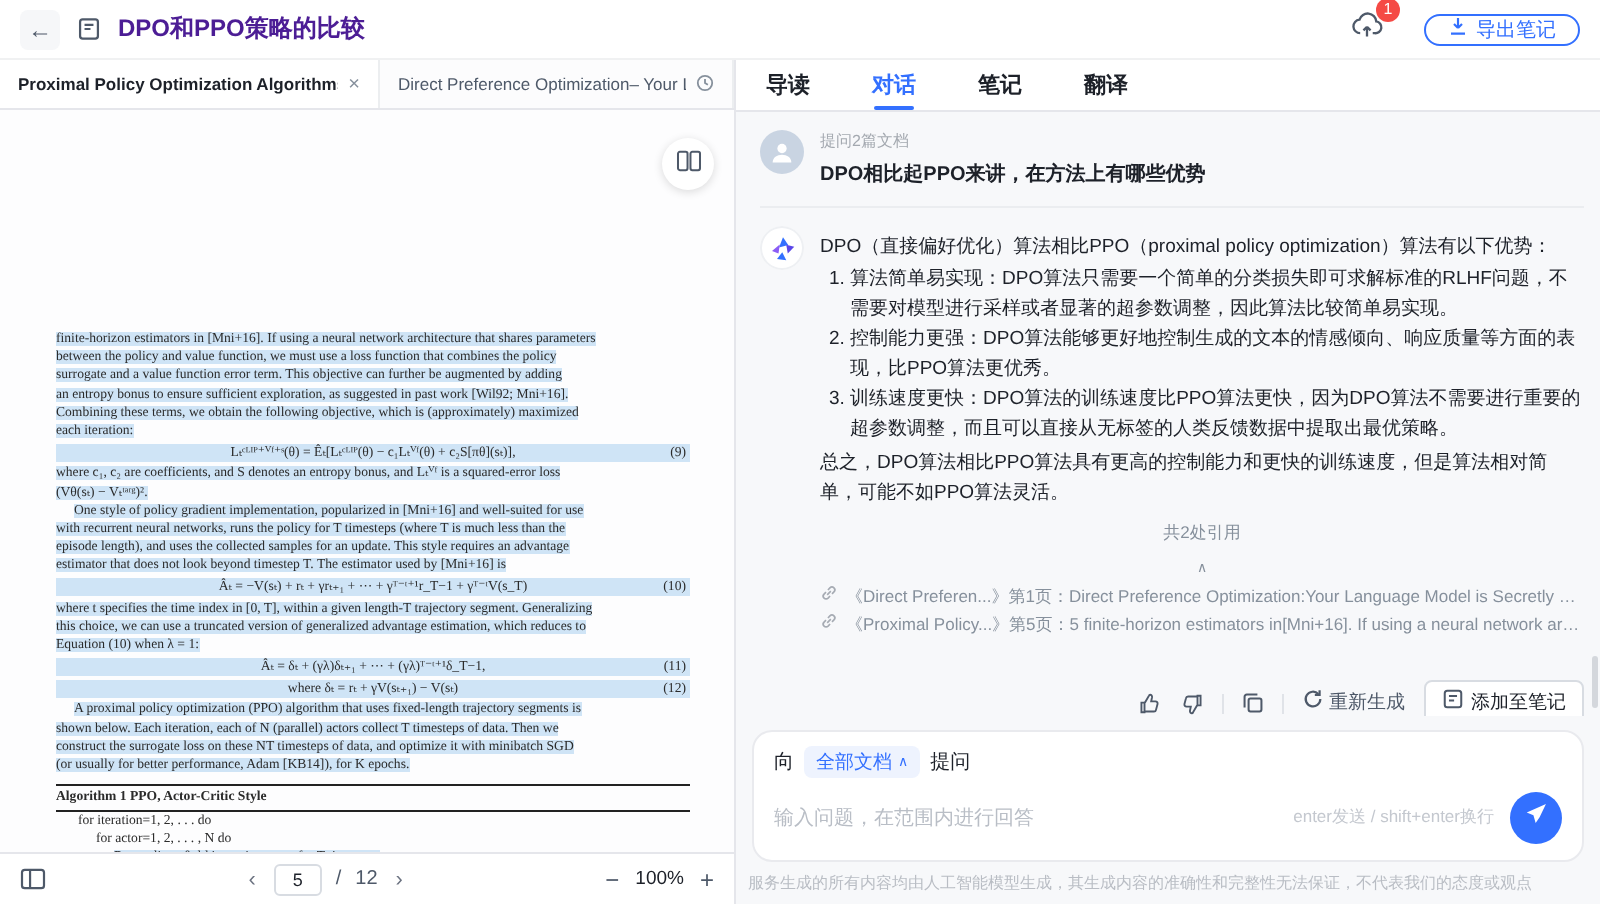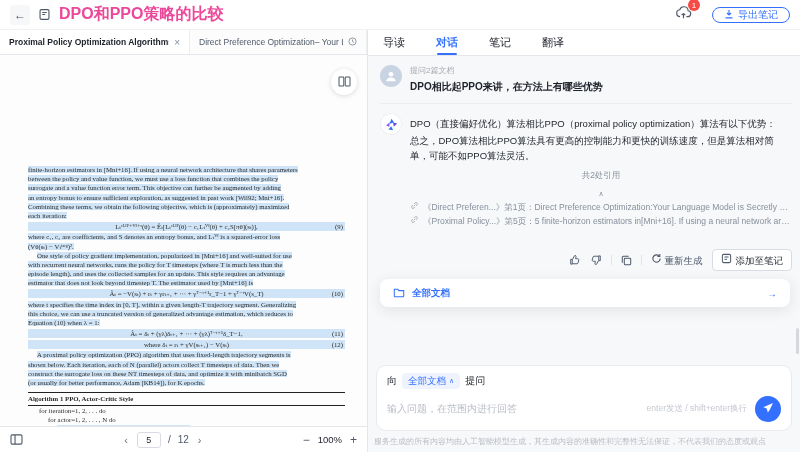--- a/index.html
+++ b/index.html
@@ -4,21 +4,21 @@
 <style>
   * { box-sizing: border-box; margin: 0; padding: 0; }
   html,body { width:800px; height:452px; overflow:hidden; }
   body { font-family:"Liberation Sans","DejaVu Sans",sans-serif; background:#fff; color:#1d2129; }
   .app { width:800px; height:452px; display:flex; flex-direction:column; }
 
   
   .header { flex:0 0 30px; display:flex; align-items:center; gap:8px; padding:0 10px; background:#fff; border-bottom:1px solid #f0f1f2; }
   .back-btn { width:20px; height:20px; border-radius:4px; background:#f6f7f9; color:#4e5969; font-size:12px; display:flex; align-items:center; justify-content:center; cursor:pointer; }
   .title-icon { display:flex; align-items:center; }
-  .header-title { font-size:16px; font-weight:600; color:#ec4899; }
+  .header-title { font-size:12px; font-weight:600; color:#4c1d95; }
   .header-spacer { flex:1; }
   .cloud-wrap { position:relative; margin-right:12px; display:flex; align-items:center; cursor:pointer; }
   .badge { position:absolute; top:-6px; right:-8px; min-width:12px; height:12px; padding:0 3px; border-radius:7px; background:#f54a45; color:#fff; font-size:8px; display:flex; align-items:center; justify-content:center; }
   .export-btn { height:16px; display:flex; align-items:center; gap:4px; padding:0 11px; border:1px solid #3370ff; border-radius:12px; background:#fff; color:#3370ff; font-size:10px; cursor:pointer; }
 
   
   .body { flex:1; display:flex; min-height:0; }
   .left { flex:0 0 368px; width:368px; display:flex; flex-direction:column; border-right:1px solid #e5e6eb; min-height:0; background:#fff; }
   .right { flex:1; min-width:0; display:flex; flex-direction:column; background:#f7f8fa; }
 
@@ -47,21 +47,21 @@
   .pt-left { display:flex; align-items:center; }
   .pt-center { flex:1; display:flex; align-items:center; justify-content:center; gap:7px; }
   .pt-right { display:flex; align-items:center; gap:8px; }
   .pager-chev { color:#6b7280; font-size:11px; cursor:pointer; padding:0 2px; }
   .page-input { width:24px; height:16px; border:1px solid #d8dce2; border-radius:3px; text-align:center; font-size:9px; color:#1d2129; background:#fff; }
   .zoom-btn { font-size:12px; color:#4e5969; cursor:pointer; }
   .zoom-level { font-size:9.5px; color:#1d2129; }
 
   
   .panel-tabbar { flex:0 0 26px; background:#fff; border-bottom:1px solid #e5e6eb; display:flex; align-items:stretch; gap:31px; padding:0 15px; }
-  .panel-tab { display:flex; align-items:center; font-size:11px; color:#1d2129; position:relative; cursor:pointer; }
+  .panel-tab { display:flex; align-items:center; font-size:11px; color:#1d2129; position:relative; cursor:pointer;font-weight:bold; }
   .panel-tab.active { color:#3370ff; font-weight:600; }
   .panel-tab.active::after { content:""; position:absolute; bottom:0; left:1px; right:1px; height:2px; border-radius:1px; background:#3370ff; }
 
   
   .chat { flex:1; min-height:0; overflow:hidden; padding:9px 8px 0 12px; position:relative; }
   .msg { display:flex; gap:8px; }
   .avatar { flex:0 0 22px; width:22px; height:22px; border-radius:50%; overflow:hidden; display:flex; align-items:center; justify-content:center; }
   .avatar.user { background:#c9d4e2; }
   .avatar.ai { background:#fff; box-shadow:0 0 0 1px #eef0f3 inset; }
   .user-meta { font-size:8px; color:#a4a9b0; margin:0 0 4px; }
@@ -250,20 +250,25 @@
           <div class="avatar ai">
             <svg width="15" height="15" viewBox="0 0 24 24">
                 <path d="M12 2.6l4.2 6.2-7.4 2z" fill="#3370ff"></path>
                 <path d="M21 10.2l-5.2 5.4-1.2-7z" fill="#5a46e8"></path>
                 <path d="M14.6 21l-7.4-1 4.2-5.4z" fill="#3370ff"></path>
                 <path d="M3.2 13.6l6.2-5.2-1 7.2z" fill="#8b5cf6"></path>
               </svg>
           </div>
           <div class="ai-body">
             <div>DPO（直接偏好优化）算法相比PPO（proximal policy optimization）算法有以下优势：</div>
+            <ol id="aiList">
+                <li>算法简单易实现：DPO算法只需要一个简单的分类损失即可求解标准的RLHF问题，不需要对模型进行采样或者显著的超参数调整，因此算法比较简单易实现。</li>
+                <li>控制能力更强：DPO算法能够更好地控制生成的文本的情感倾向、响应质量等方面的表现，比PPO算法更优秀。</li>
+                <li>训练速度更快：DPO算法的训练速度比PPO算法更快，因为DPO算法不需要进行重要的超参数调整，而且可以直接从无标签的人类反馈数据中提取出最优策略。</li>
+              </ol>
             <div class="summary">总之，DPO算法相比PPO算法具有更高的控制能力和更快的训练速度，但是算法相对简单，可能不如PPO算法灵活。</div>
 
             <div class="cite-head">
               <span>共2处引用</span>
               <span class="cite-up">∧</span>
             </div>
             <div id="citeRows">
                 <div class="cite-row">
                   <span><svg width="9" height="9" viewBox="0 0 12 12" fill="none" stroke="#a6abb3" stroke-width="1.1">
                       <path d="M4.8 7.2l2.4-2.4"></path>

